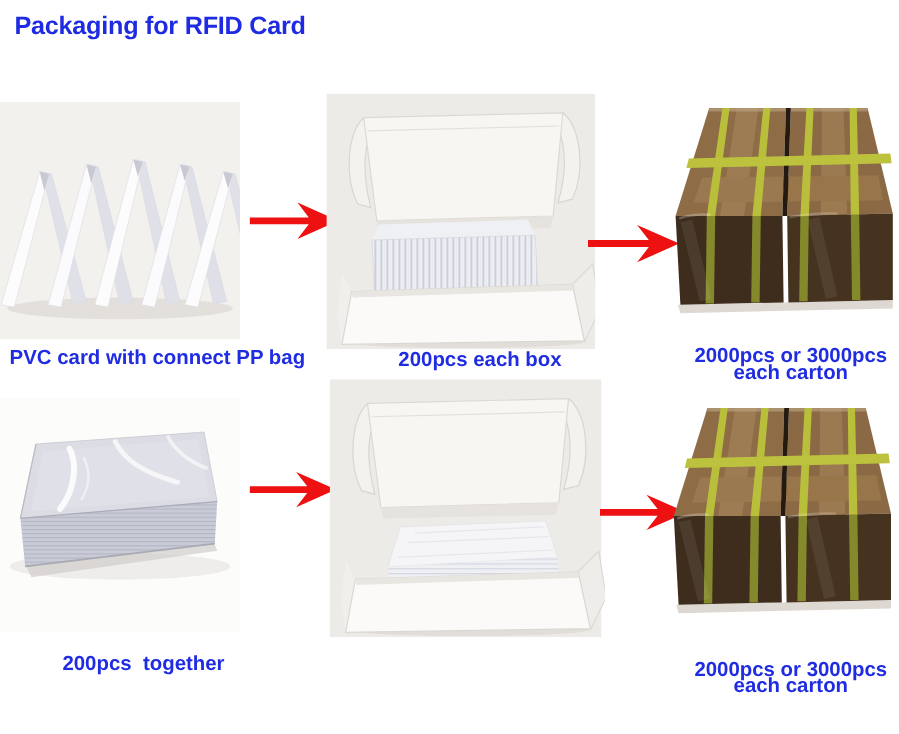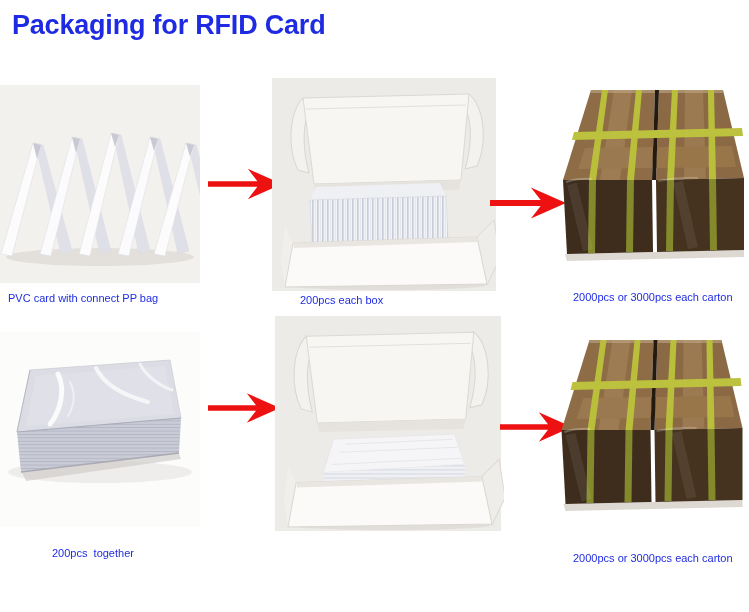--- a/index.html
+++ b/index.html
@@ -2,33 +2,33 @@
 <html style="--title-blue: #1e2be2; --caption-blue: #1f2ce2; --arrow-red: #ee1111; --carton-brown: #8d6c46; --carton-front-brown: #3f2e1e; --strap-yellow: #b9bf3b; --photo-bg-grey: #edebe8;"><head>
 <meta charset="utf-8">
 <style>
   html,body{margin:0;padding:0;background:#fff;}
   .canvas{
     position:relative;width:749px;height:612px;background:#fff;overflow:hidden;
     font-family:"Liberation Sans",sans-serif;
   }
   .title{
     position:absolute;left:12px;top:10px;margin:0;
-    font-size:27px;font-weight:bold;letter-spacing:-0.2px;
+    font-size:21px;font-weight:bold;letter-spacing:-0.2px;
     color:var(--title-blue,#1e2be2);
   }
   .photo{position:absolute;margin:0;padding:0;}
   .photo svg{display:block;width:100%;height:100%;}
   .arrow{position:absolute;}
   .arrow svg{display:block;width:100%;height:100%;}
   .arrow polygon{fill:var(--arrow-red,#ee1111);}
   .cap{
-    position:absolute;font-size:11px;font-weight:normal;line-height:14px;
+    position:absolute;font-size:17px;font-weight:bold;line-height:14px;
     color:var(--caption-blue,#1f2ce2);white-space:pre-wrap;
   }
-  .cap.center{text-align:left;}
+  .cap.center{text-align:center;}
   .defs-sprite{position:absolute;width:0;height:0;overflow:hidden;}
 </style>
 </head>
 <body>
 
 <div class="canvas">
 
   <svg class="defs-sprite" aria-hidden="true">
     <defs>
       <pattern id="stripesV" width="5" height="12" patternUnits="userSpaceOnUse">

